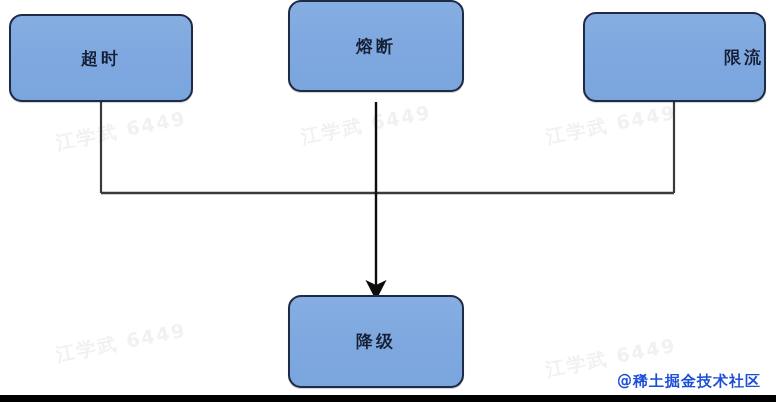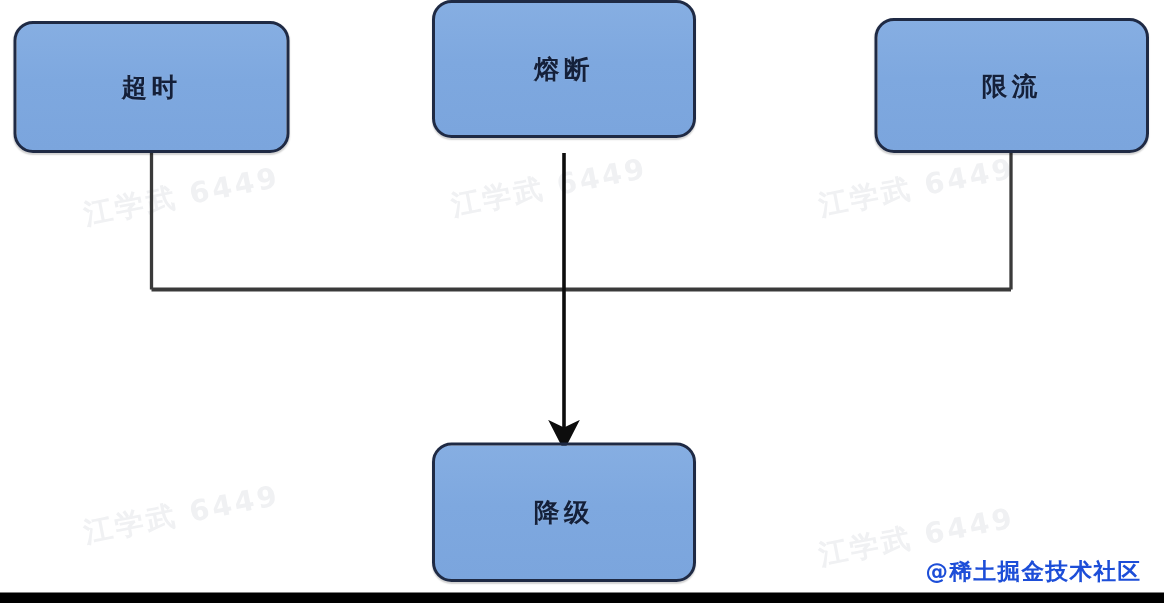--- a/index.html
+++ b/index.html
@@ -114,21 +114,21 @@
   </svg>
 
   <div class="node" style="left:9px; top:14px; width:184px; height:88px;">
     <span class="node-label">超时</span>
   </div>
 
   <div class="node" style="left:288px; top:0; width:176px; height:92px;">
     <span class="node-label">熔断</span>
   </div>
 
-  <div class="node" style="left:583px; top:12px; width:183px; height:90px;">
+  <div class="node" style="left:583px; top:12px; width:183px; height:90px;justify-content:flex-end;">
     <span class="node-label">限流</span>
   </div>
 
   <div class="node" style="left:288px; top:295px; width:176px; height:93px;">
     <span class="node-label">降级</span>
   </div>
 
   <div class="wm-brand" style="left:617px; top:372px;">@稀土掘金技术社区</div>
 
   <div class="bottom-bar"></div>

